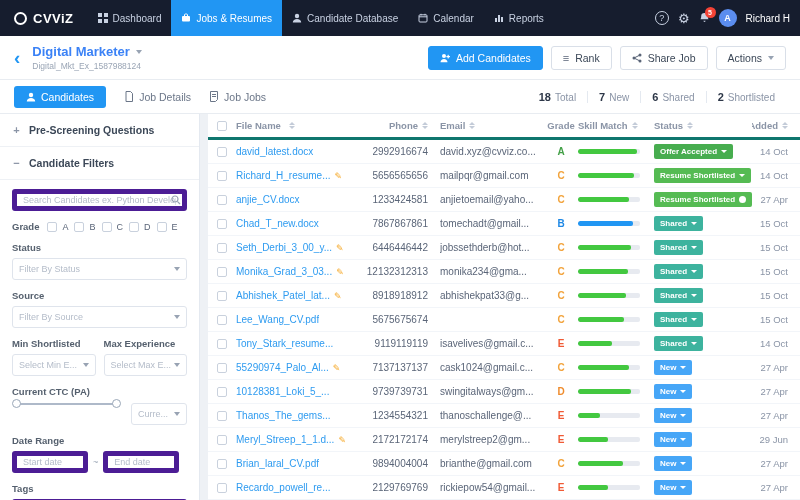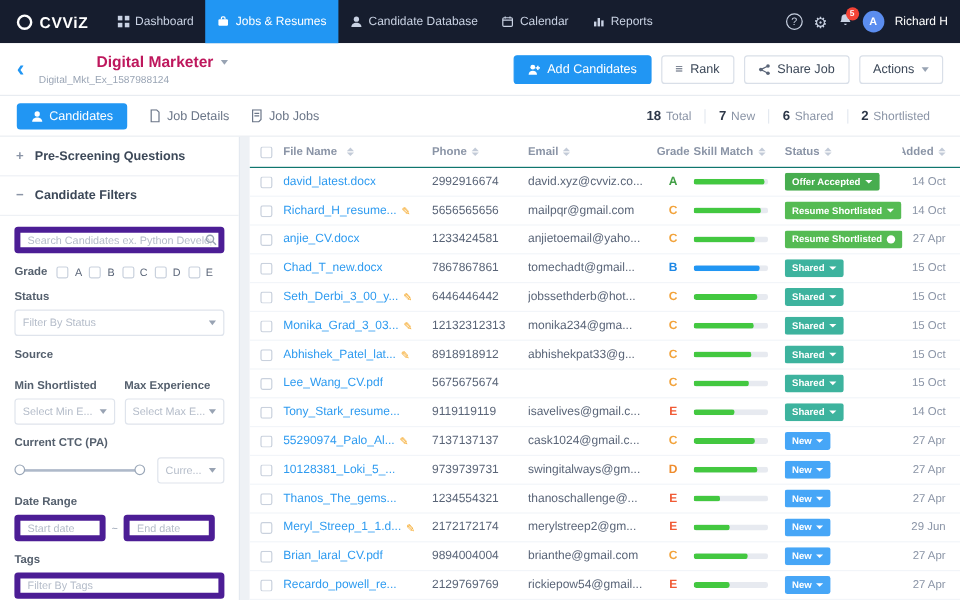--- a/index.html
+++ b/index.html
@@ -18,21 +18,21 @@
   .gear { font-size:13px; line-height:1; }
   .bell-wrap { position:relative; }
   .badge { position:absolute; top:-5px; right:-6px; background:#f44336; color:#fff; font-size:7px; min-width:11px; height:11px; border-radius:6px; display:flex; align-items:center; justify-content:center; padding:0 2px; font-weight:bold; }
   .avatar { width:18px; height:18px; border-radius:50%; background:#5b8def; color:#fff; font-size:9px; font-weight:bold; display:flex; align-items:center; justify-content:center; }
   .user-name { color:#fff; font-size:10px;text-align:right; }
 
   
   .header { height:44px; background:#fff; display:flex; align-items:center; padding:0 14px; border-bottom:1px solid #e8ecf1; }
   .back { color:#2196f3; font-size:19px; line-height:1; margin-right:12px; cursor:pointer; font-weight:bold; }
   .title-line { display:flex; align-items:center; gap:6px; }
-  .title { color:#be185d; font-size:13px; font-weight:bold;margin-left:48px; }
+  .title { color:#3b82f6; font-size:13px; font-weight:bold; }
   .subtitle { color:#9aa5b5; font-size:8.5px; margin-top:2px; }
   .hdr-btns { margin-left:auto; display:flex; gap:8px; align-items:center; }
   .btn { height:24px; display:inline-flex; align-items:center; gap:6px; padding:0 11px; border:1px solid #d9dfe8; border-radius:3px; background:#fff; font-size:10.5px; color:#3c4858; cursor:pointer; white-space:nowrap; }
   .btn-primary { background:#2196f3; border-color:#2196f3; color:#fff; }
   .rank-glyph { font-size:11px; color:#5a6578; }
 
   
   .caret-dn { display:inline-block; width:0; height:0; border-left:3.5px solid transparent; border-right:3.5px solid transparent; border-top:4px solid #98a3b3; }
   .caret-white { border-top-color:#fff; border-left-width:3px; border-right-width:3px; border-top-width:3.5px; }
 
@@ -58,38 +58,38 @@
   .tinput::placeholder { color:#b4bcc9; }
   .search-wrap svg { position:absolute; right:6px; top:6px; }
   .flabel { font-size:9.5px; color:#55606e; margin:10px 0 5px; font-weight:bold; }
   .grade-row { display:flex; align-items:center; gap:5px; margin-top:10px; }
   .grade-word { font-size:9.5px; color:#55606e; font-weight:bold; margin-right:3px; }
   .cb { width:10px; height:10px; border:1px solid #c9d1dd; border-radius:2px; background:#fff; flex:none; cursor:pointer; }
   .cb-label { font-size:9px; color:#5a6578; margin-right:1px; }
   .fselect { width:100%; height:22px; border:1px solid #dfe4ec; border-radius:3px; font-size:9px; color:#b4bcc9; padding:0 6px; background:#fff; display:flex; align-items:center; justify-content:space-between; cursor:pointer; }
   .two-col { display:flex; gap:8px; }
   .two-col > div { flex:1; min-width:0; }
-  .ctc-row { display:flex; align-items:center; gap:10px; margin-top:6px; }
+  .ctc-row { display:flex; gap:10px; margin-top:6px; }
   .slider { flex:1; height:2px; background:#d8dee8; position:relative; margin:0 4px; }
   .slider-seg { position:absolute; left:0; right:0; top:0; bottom:0; background:#aeb9c9; }
   .knob { position:absolute; top:-4px; width:9px; height:9px; background:#fff; border:1.5px solid #9aa7b8; border-radius:50%; cursor:pointer; }
   .knob.l { left:-4px; } .knob.r { right:-4px; }
   .ctc-select { width:56px; flex:none; }
   .date-row { display:flex; align-items:center; gap:5px; }
   .date-row .tinput { width:76px; }
   .tilde { color:#9aa5b5; font-size:9px; }
 
   
   .table-area { flex:1; background:#fff; display:flex; flex-direction:column; overflow:hidden; }
-  .thead { display:flex; align-items:center; height:26px; border-bottom:1px solid #0f766e; font-size:9.5px; color:#8a94a6; font-weight:bold; flex:none; }
+  .thead { display:flex; align-items:center; height:26px; border-bottom:3px solid #0f766e; font-size:9.5px; color:#8a94a6; font-weight:bold; flex:none; }
   .trow { display:flex; align-items:center; height:24px; border-bottom:1px solid #f2f5f9; font-size:10px; color:#5a6578; flex:none; }
   .col { display:flex; align-items:center; overflow:hidden; white-space:nowrap; }
   .col-check { width:28px; justify-content:center; flex:none; }
   .col-file { width:124px; flex:none; gap:4px; }
-  .col-phone { width:80px; flex:none; justify-content:flex-start; padding-right:12px; }
+  .col-phone { width:80px; flex:none; justify-content:flex-end; padding-right:12px; }
   .col-email { width:104px; flex:none; }
   .col-grade { width:34px; flex:none; justify-content:center; font-weight:bold; }
   .col-match { width:76px; flex:none; }
   .col-status { width:98px; flex:none; }
   .col-added { flex:1; justify-content:flex-end; padding-right:12px; color:#8a94a6; font-size:9.5px; }
   .thead .col-phone, .thead .col-added { color:#8a94a6; }
   .sort { display:inline-flex; flex-direction:column; margin-left:4px; gap:1px; cursor:pointer; }
   .s-up { width:0; height:0; border-left:3px solid transparent; border-right:3px solid transparent; border-bottom:3px solid #c3cbd8; }
   .s-dn { width:0; height:0; border-left:3px solid transparent; border-right:3px solid transparent; border-top:3px solid #c3cbd8; }
   .file-link { color:#2e9bf0; text-decoration:none; overflow:hidden; white-space:nowrap; cursor:pointer; }
@@ -276,20 +276,24 @@
             <span class="cb-label">D</span>
           <span class="cb"></span>
             <span class="cb-label">E</span>
         </div>
         <div class="flabel">Status</div>
         <div class="fselect">
           <span>Filter By Status</span>
           <span class="caret-dn"></span>
         </div>
         <div class="flabel">Source</div>
+        <div class="fselect">
+          <span>Filter By Source</span>
+          <span class="caret-dn"></span>
+        </div>
         <div class="two-col">
           <div>
             <div class="flabel">Min Shortlisted</div>
             <div class="fselect">
               <span>Select Min E...</span>
               <span class="caret-dn"></span>
             </div>
           </div>
           <div>
             <div class="flabel">Max Experience</div>

